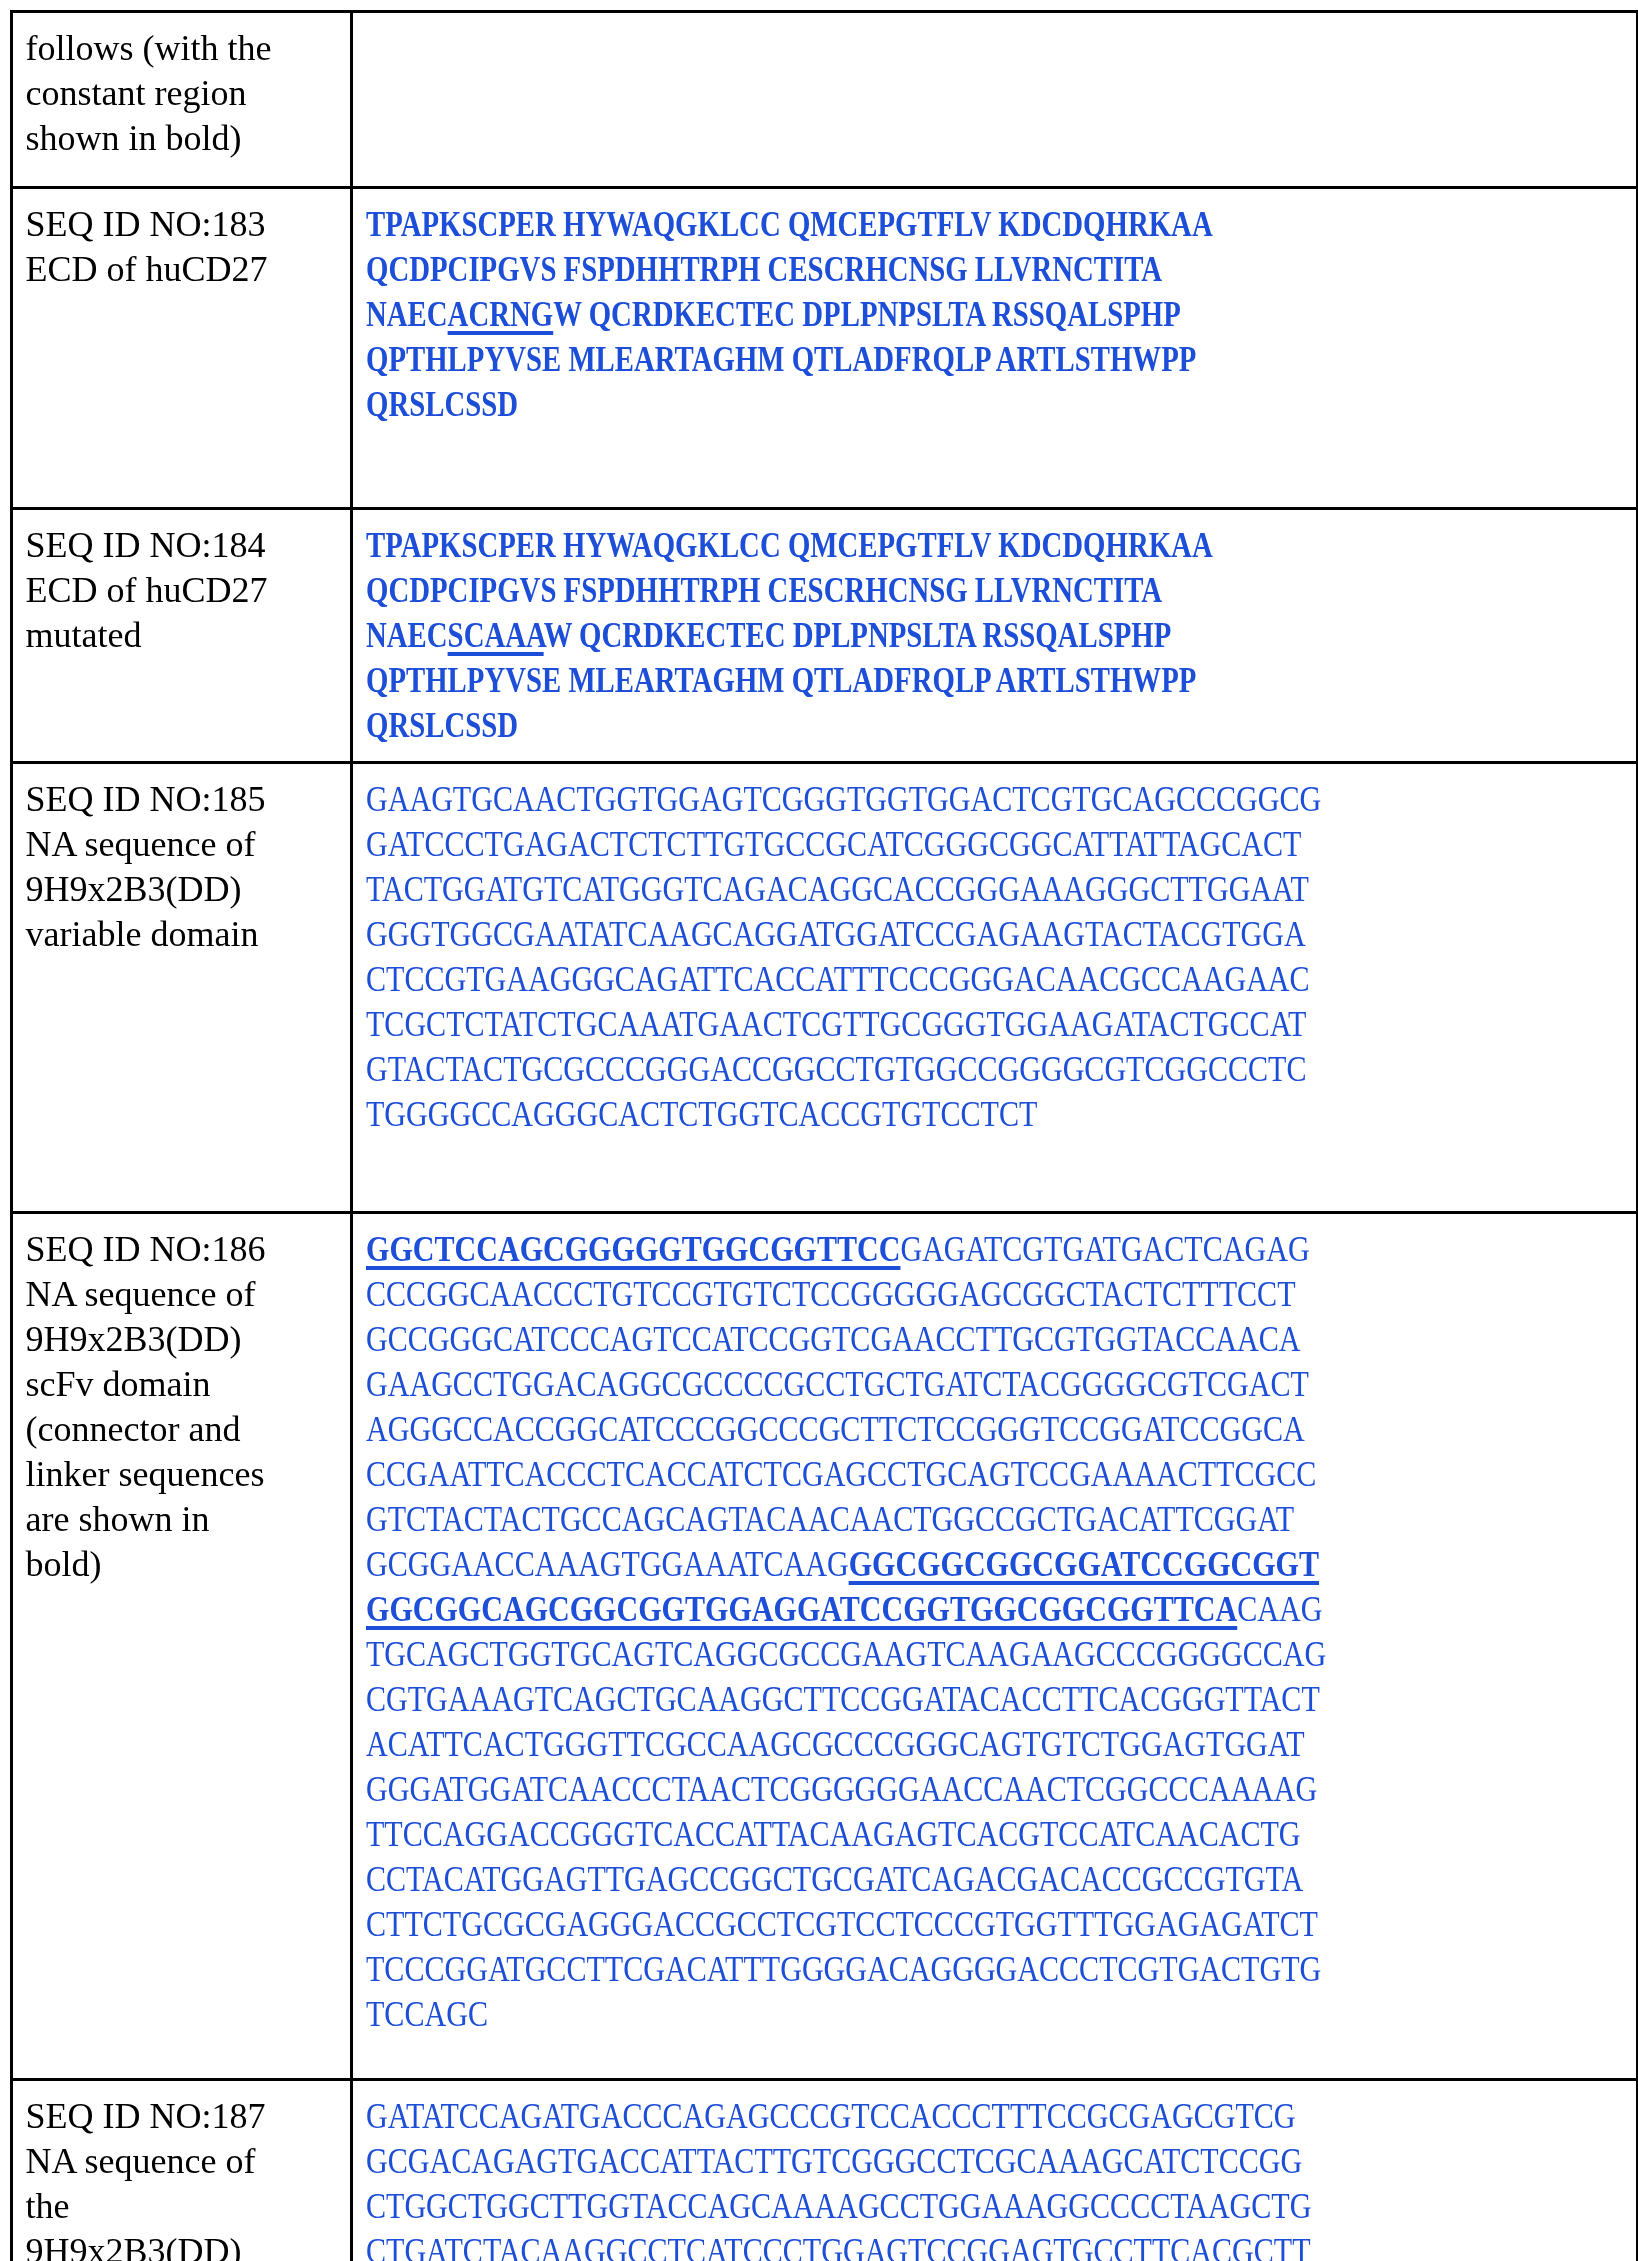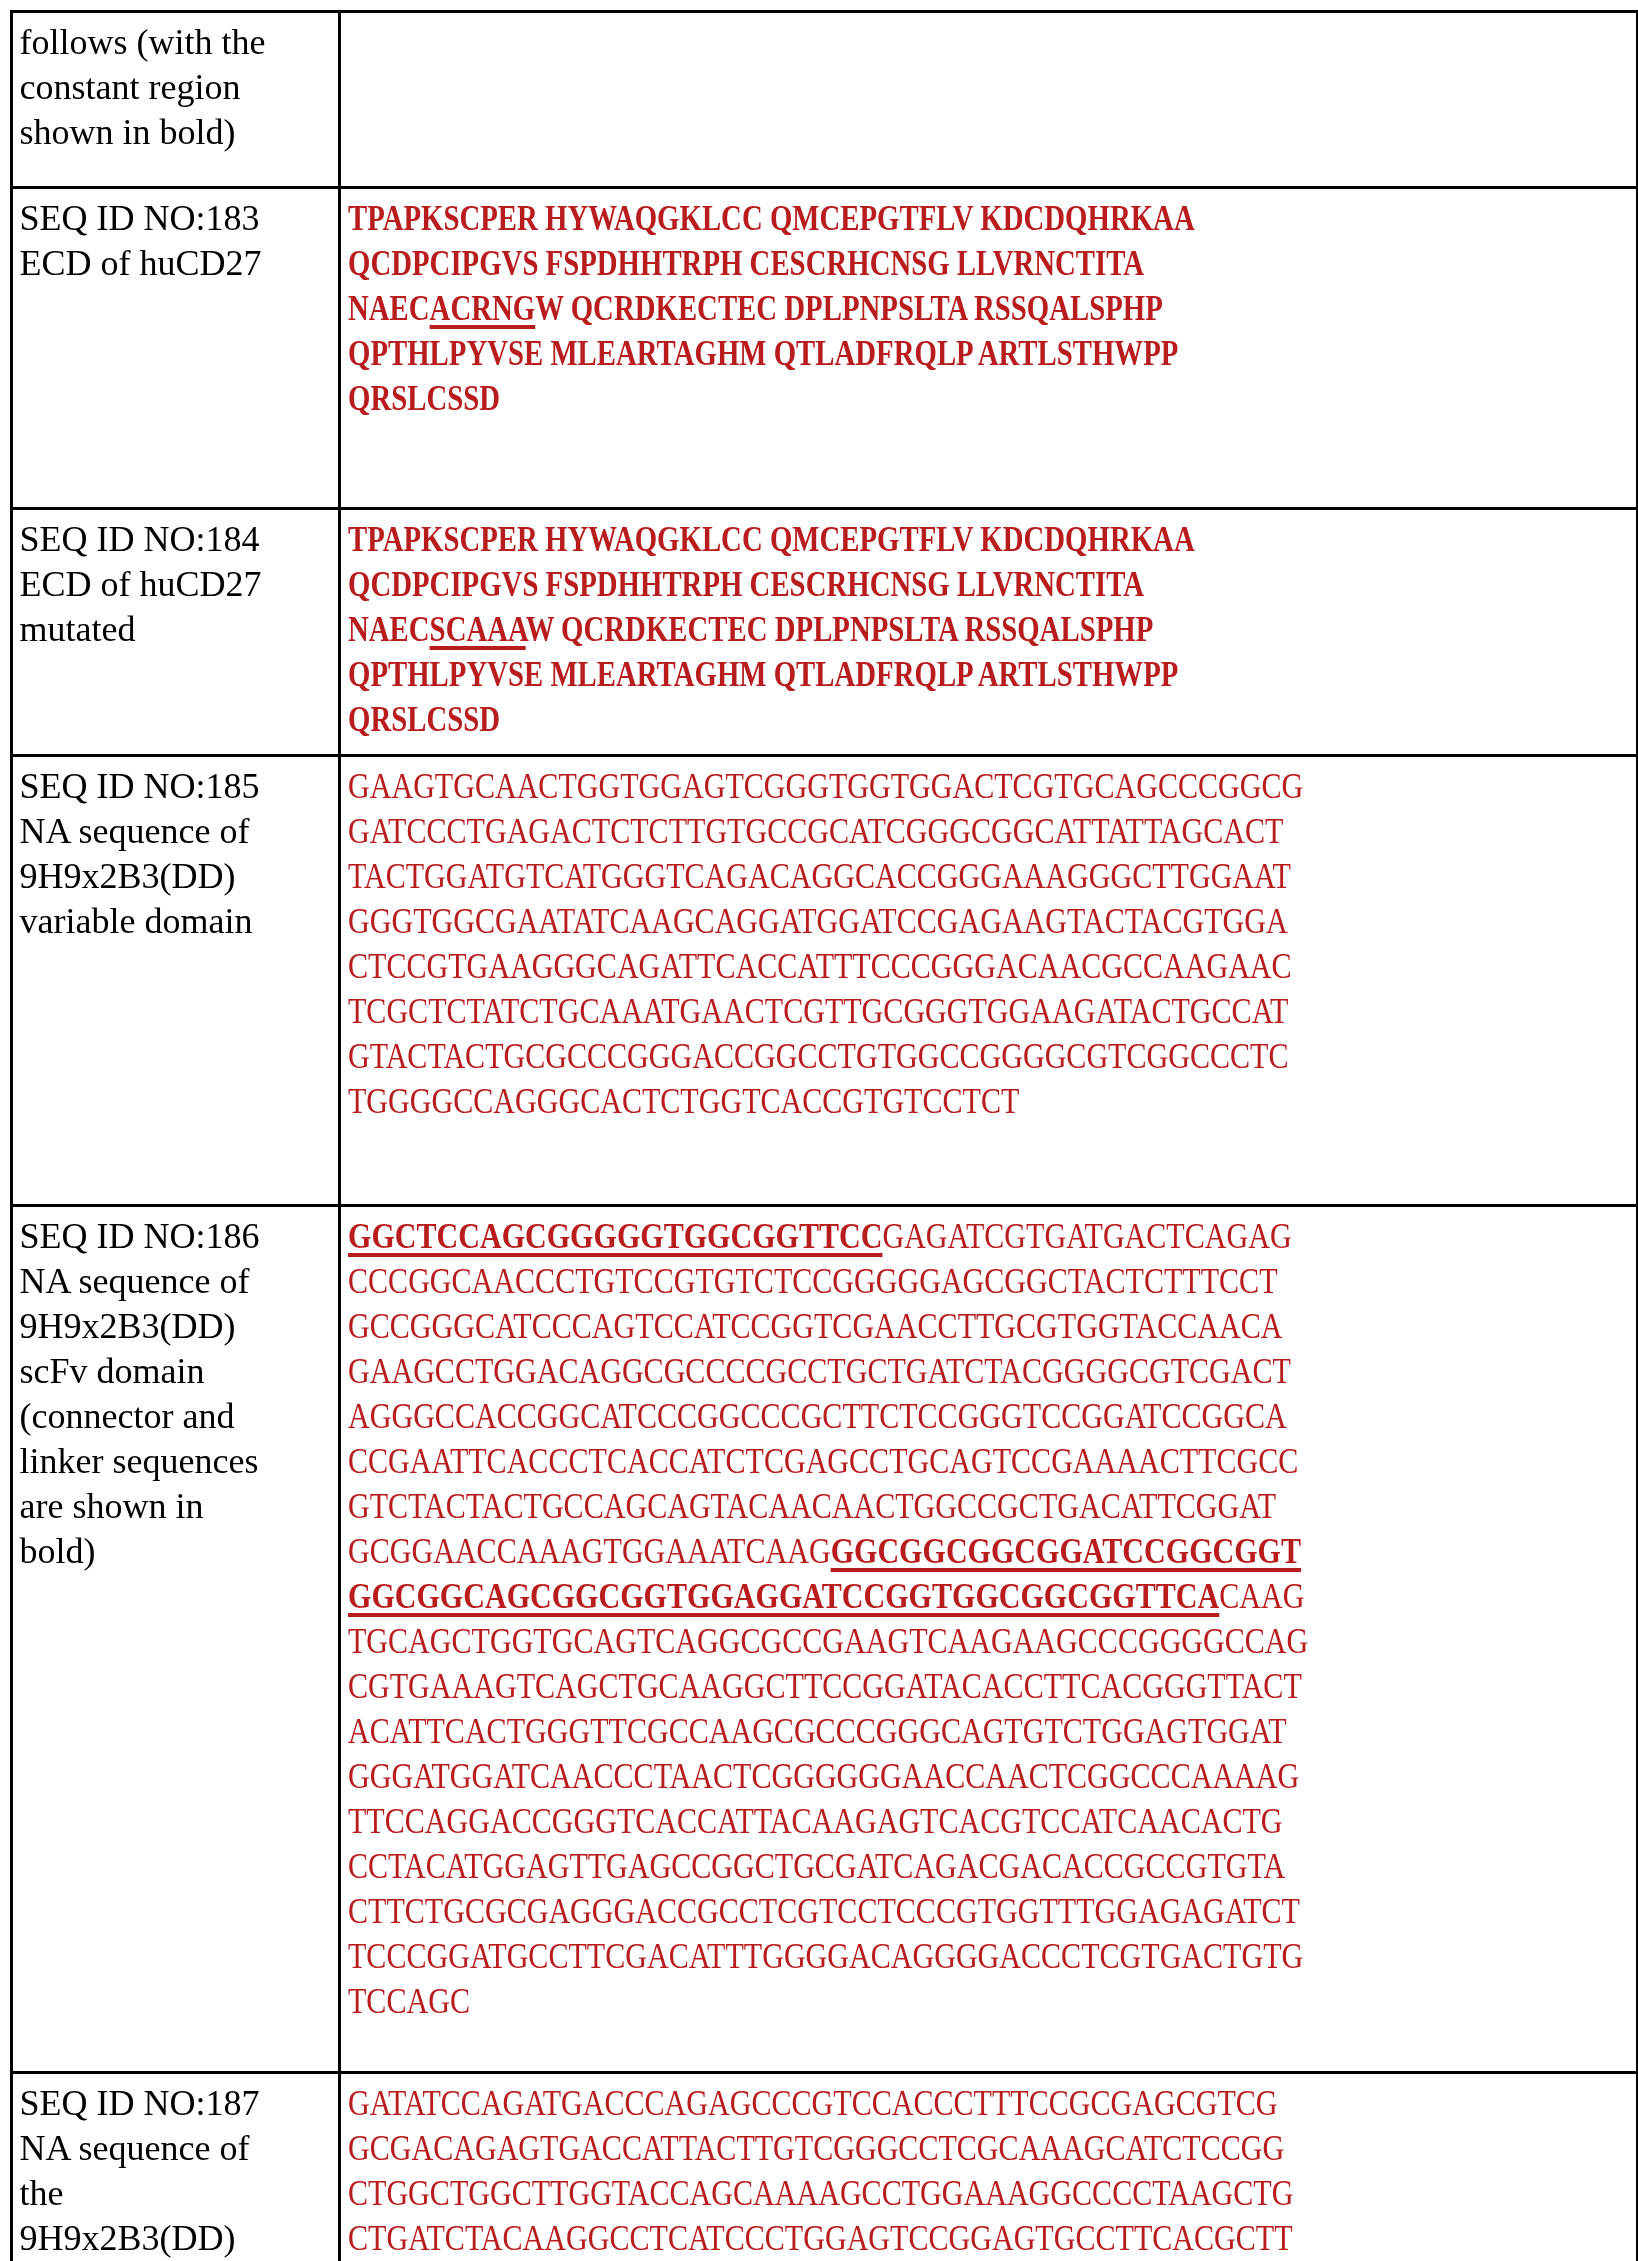--- a/index.html
+++ b/index.html
@@ -9,35 +9,35 @@
     position: absolute;
     left: 9.5px;
     top: 9.5px;
     width: 1629px;
     border-collapse: collapse;
     table-layout: fixed;
   }
   table.seq-table td {
     border: 3.2px solid #000;
     vertical-align: top;
-    padding: 7px;
+    padding: 13px;
   }
   td.label-cell {
     width: 311px;
     font-family: "Liberation Serif", "DejaVu Serif", serif;
     font-size: 36px;
     line-height: 45px;
     color: #000;
     padding: 4.8px 8px 0 17.4px;
   }
   td.seq-cell {
     font-family: "Liberation Serif", "DejaVu Serif", serif;
     font-size: 36px;
     line-height: 45px;
-    color: #b91c1c;
+    color: #1d4ed8;
     padding: 4.8px 8px 0 17.4px;
   }
   .seq-line { display: block; white-space: nowrap; transform-origin: left center; }
   .seq-cell.nuc .seq-line { transform: scaleX(0.835); }
   .seq-cell.prot .seq-line { font-weight: bold; transform: scaleX(0.80); }
   .bold { font-weight: bold; }
   .ul { text-decoration: underline; text-decoration-thickness: 4px; text-underline-offset: 4.8px; }
   .label-line { display: block; }
 </style>
 </head>

